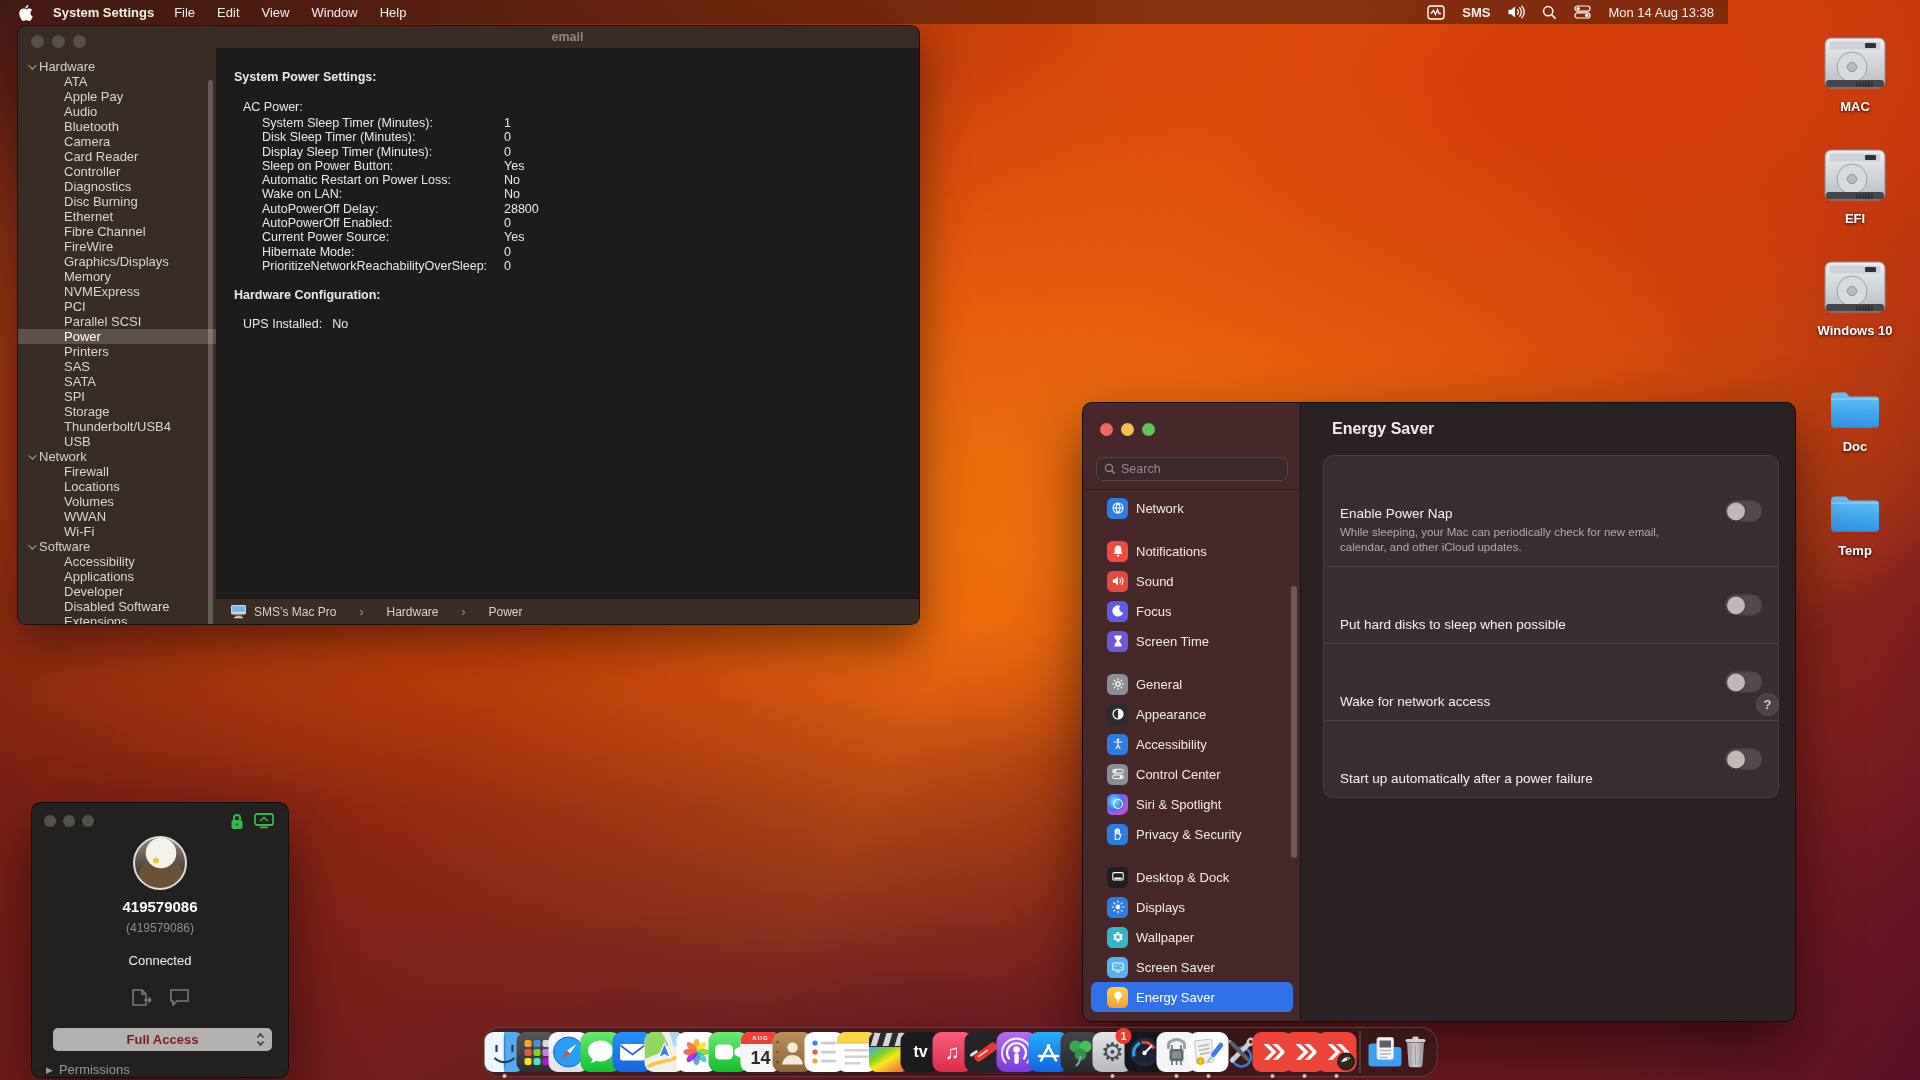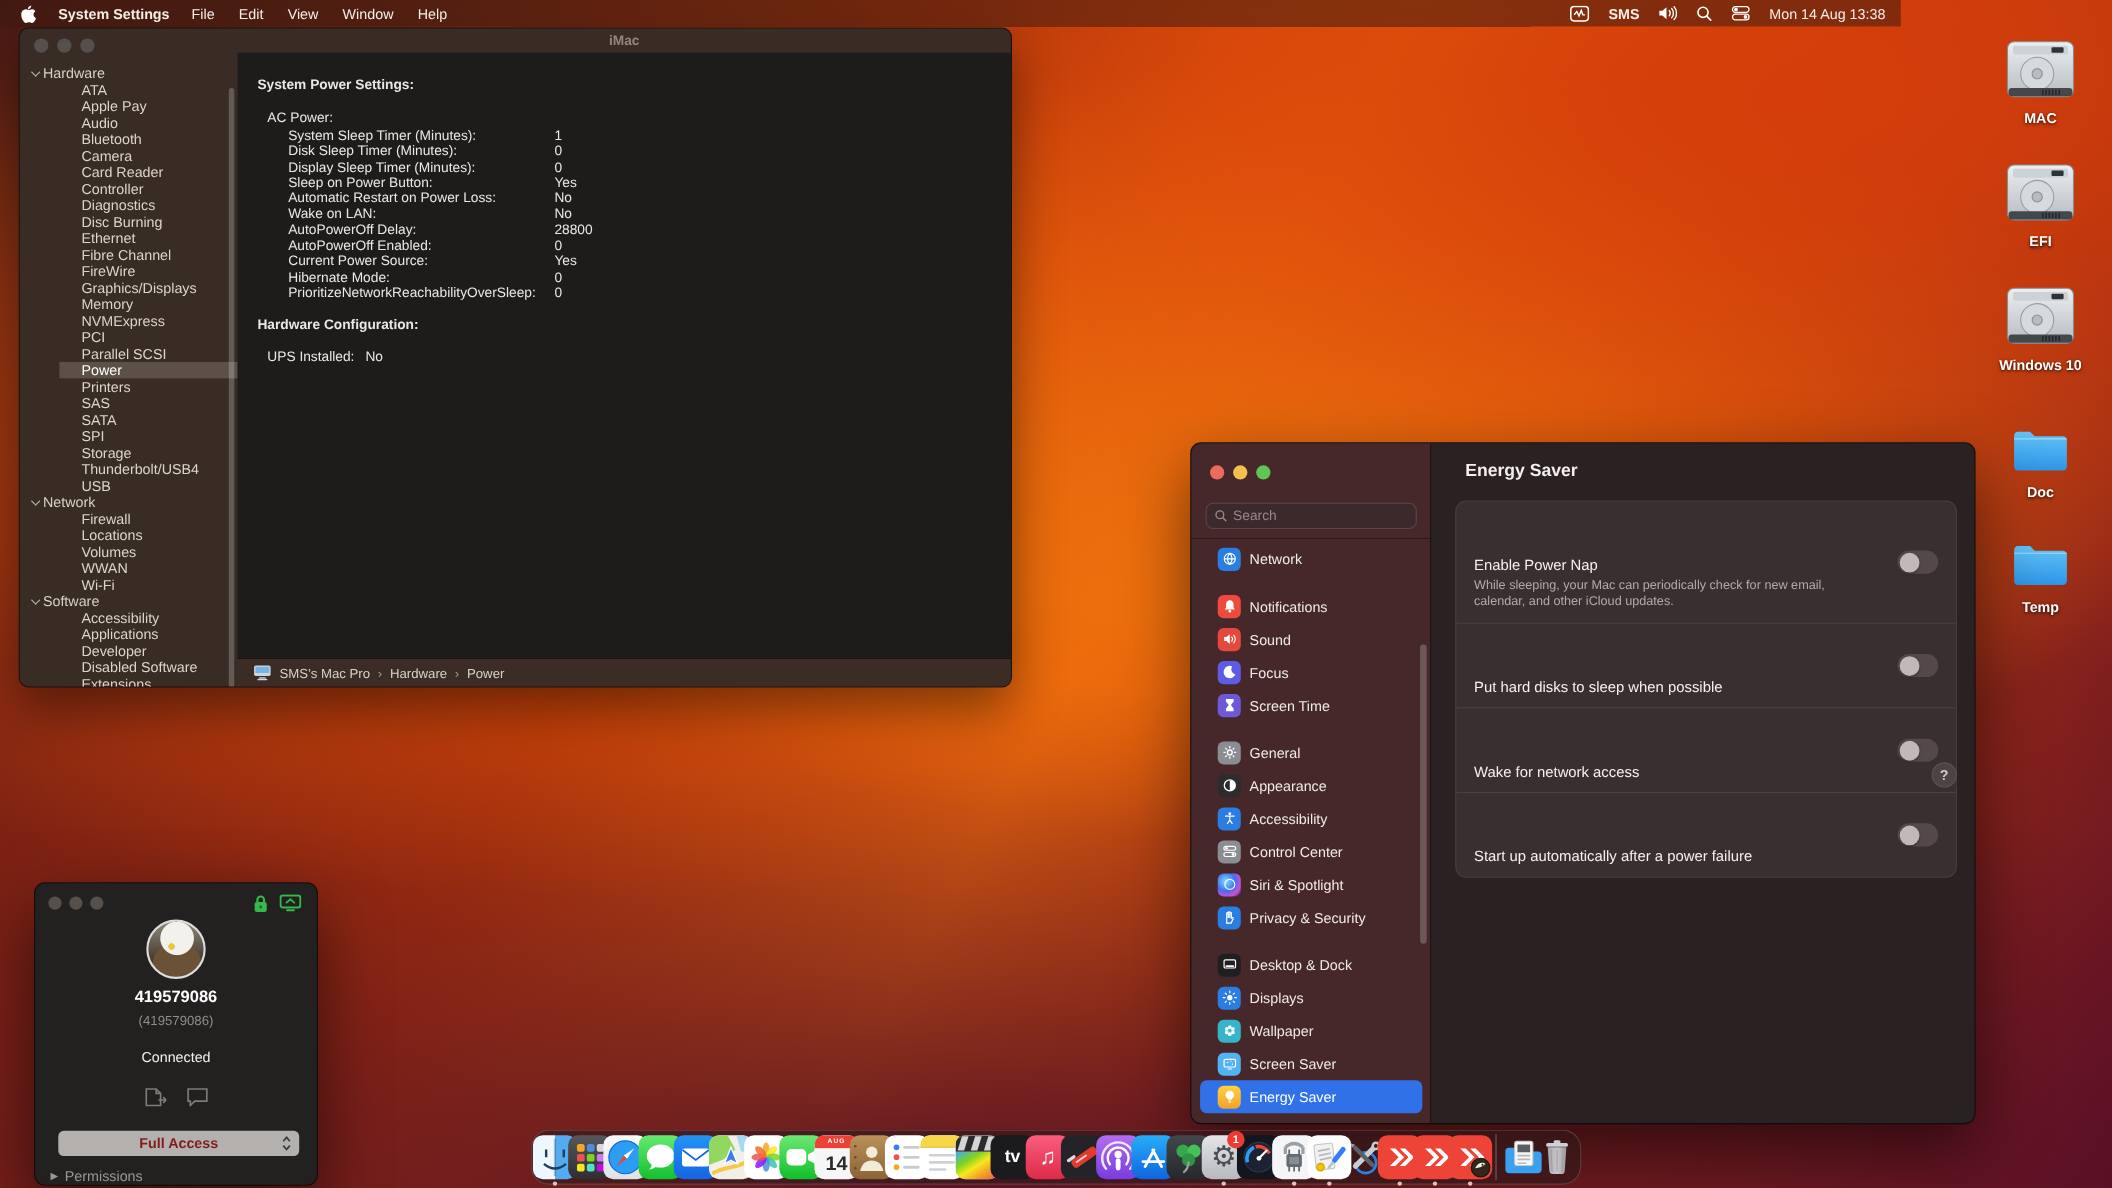--- a/index.html
+++ b/index.html
@@ -37,41 +37,41 @@
     color:#93867c; font-size:12.5px; font-weight:bold; }
   .lights { position:absolute; left:13px; top:9px; display:flex; gap:8px; }
   .light { width:13px; height:13px; border-radius:50%; }
   .l-gray { background:#55504b; }
   .l-red { background:#ed6a5e; } .l-yel { background:#f5bf4f; } .l-grn { background:#61c454; }
 
   #sys-side { position:absolute; left:0; top:22px; width:198px; bottom:0; font-size:13px; color:#ddd5cd; }
   #sys-side .list { padding-top:11px; }
   .sys-group, .sys-item { height:15px; line-height:15px; display:flex; align-items:center; }
   .sys-group { padding-left:10px; gap:5px; color:#d9d0c8; }
-  .sys-item { padding-left:20px;margin-left:36px; }
+  .sys-item { padding-left:46px; }
   .sys-item.selected { background:#5d5147; color:#fff; }
   .chev { width:6px; height:6px; border-right:1.6px solid #b5aaa0; border-bottom:1.6px solid #b5aaa0;
     transform:rotate(45deg) translateY(-2px); }
   #sys-scroll { position:absolute; right:3px; top:32px; width:5px; height:545px;
     background:rgba(255,255,255,.22); border-radius:3px; }
 
   #sys-content { position:absolute; left:198px; top:22px; right:0; bottom:26px;
     background:#1d1c1b; font-size:12.5px; color:#ebe8e4; }
   .sect-title { font-weight:bold; margin:22px 0 0 18px; }
   .ac-label { margin:16px 0 2px 27px; }
   .pr { display:flex; padding-left:46px; line-height:14.3px; }
   .pl { width:242px; }
   .sect-title2 { font-weight:bold; margin:15px 0 0 18px; }
   .ups { margin:15px 0 0 27px; }
   .ups .v { margin-left:10px; }
 
   #sys-bottom { position:absolute; left:198px; right:0; bottom:0; height:26px; background:#3b2d25;
     border-top:1px solid #191411; display:flex; align-items:center; gap:7px; padding-left:14px;
     font-size:12px; color:#d9d2cb; }
-  #crumbs { display:flex; align-items:center; gap:7px; }
+  #crumbs { display:flex; align-items:center; gap:23px; }
   #crumbs .sep { color:#a79b90; }
 
   
   #settings { left:1082px; top:402px; width:714px; height:620px; background:#2a2123;
     border:1px solid rgba(0,0,0,.6); overflow:hidden; }
   #st-side { position:absolute; left:0; top:0; width:218px; height:100%;
     background:#46282a; border-right:1px solid #1c1416; }
   #st-side .lights { left:17px; top:20px; }
   #st-search { position:absolute; left:13px; top:54px; width:192px; height:24px;
     background:#3c292b; border:1px solid #5e4446; border-radius:7px;
@@ -285,21 +285,21 @@
           <path d="M4 13h48" stroke="rgba(255,255,255,.45)"></path>
         </svg></span><div class="desk-label">Temp</div></div>
   </div>
 
 <div id="sysinfo" class="win">
   <div class="lights">
     <span class="light l-gray"></span>
     <span class="light l-gray"></span>
     <span class="light l-gray"></span>
   </div>
-  <div class="titlebar">iMac</div>
+  <div class="titlebar">email</div>
   <div id="sys-side">
     <div class="list" id="sys-side-list">
         <div class="sys-group">
           <span class="chev"></span>
           <span>Hardware</span>
         </div>
         <div class="sys-item">ATA</div>
         <div class="sys-item">Apple Pay</div>
         <div class="sys-item">Audio</div>
         <div class="sys-item">Bluetooth</div>

